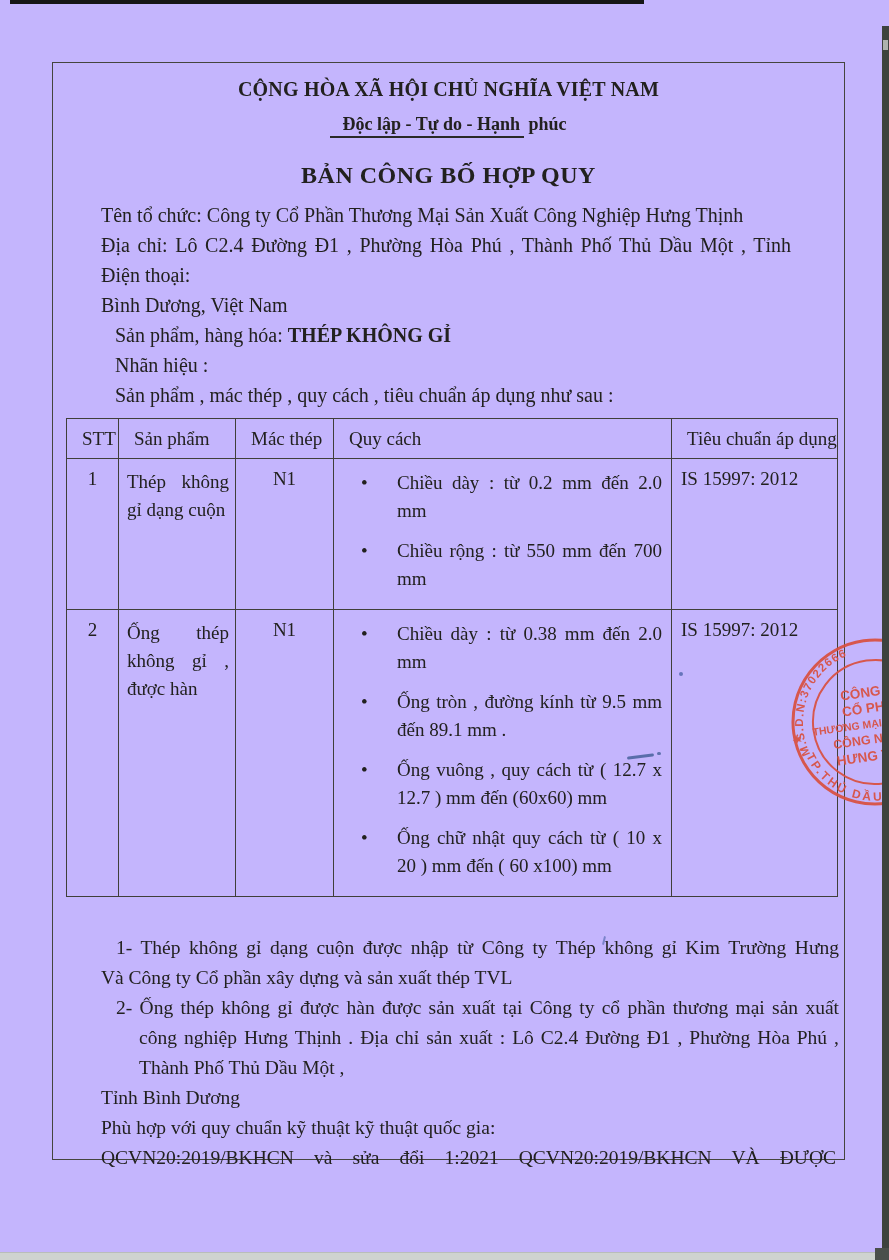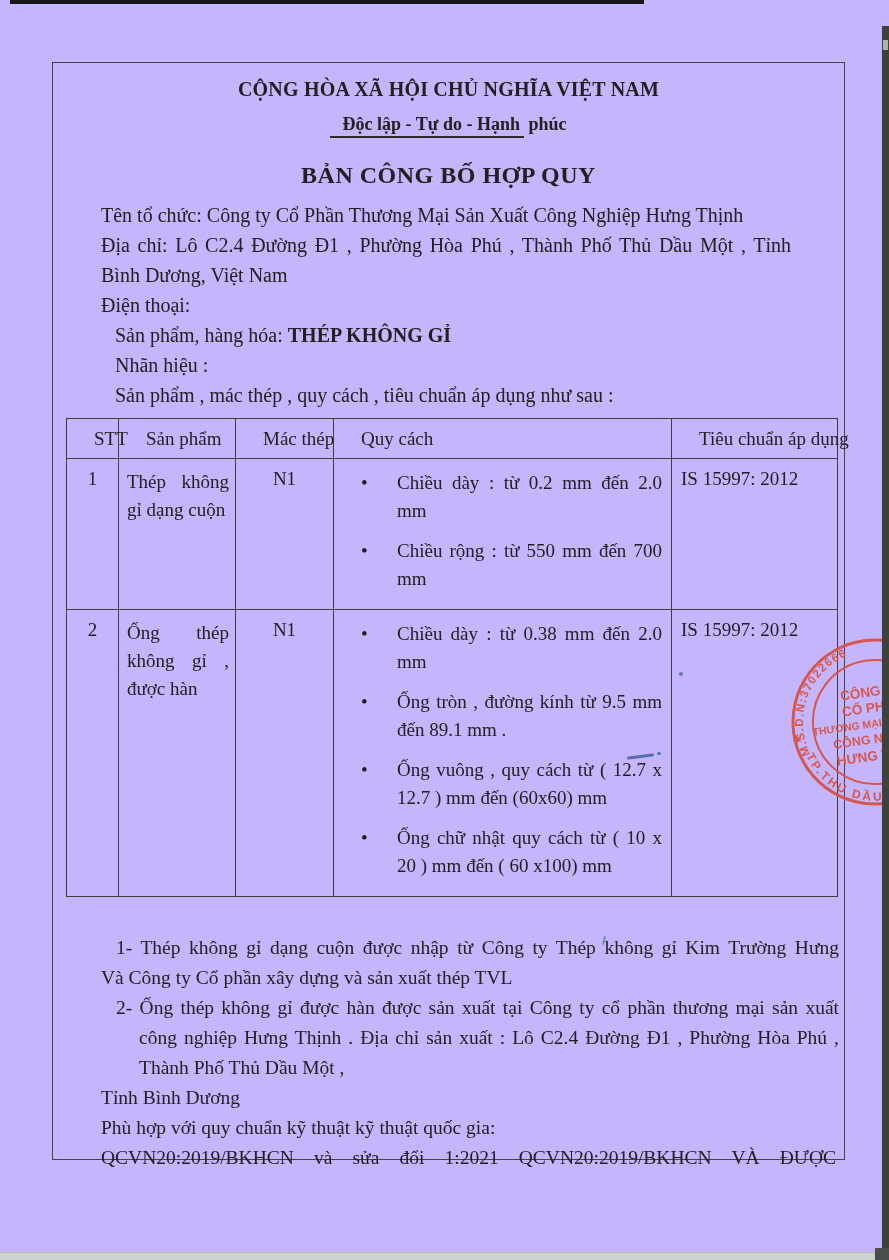--- a/index.html
+++ b/index.html
@@ -34,21 +34,21 @@
   .indent { margin-left:14px !important; }
   .fline  { white-space:nowrap; text-align:justify; text-align-last:justify; }
   .addr1  { width:690px; }
   .bold   { font-weight:bold; }
 
   table.spec {
     border-collapse:collapse; table-layout:fixed;
     margin:8px 0 0 13px; width:771px; font-size:19px;
   }
   table.spec th, table.spec td { border:1.5px solid #403f39; vertical-align:top; box-sizing:border-box; }
-  table.spec th { font-weight:normal; text-align:left; padding:0 4px 0 27px; height:40px; vertical-align:middle; white-space:nowrap; font-size:19px; }
+  table.spec th { font-weight:normal; text-align:left; padding:0 4px 0 15px; height:40px; vertical-align:middle; white-space:nowrap; font-size:19px; }
   th.c-stt { text-align:center; padding-left:0; }
   th.c-std { padding-left:8px; font-size:18.5px; }
   td.stt   { text-align:center; padding-top:9px; }
   td.product { padding:9px 6px 0 8px; text-align:justify; text-align-last:left; line-height:28px; }
   td.grade { text-align:center; padding-top:9px; }
   td.specs { padding:10px 4px 4px 0; }
   td.standard { padding:9px 4px 0 9px; }
   tr.r1 { height:97px; } tr.r2 { height:242px; }
   ul.speclist { list-style:none; margin:0; padding:0; }
   ul.speclist li { display:flex; align-items:flex-start; margin:0 0 12px 0; padding-left:27px; }
@@ -86,22 +86,22 @@
 
     <div class="doc-header">
       <div class="nat-title">CỘNG HÒA XÃ HỘI CHỦ NGHĨA VIỆT NAM</div>
       <div class="motto"><span class="u">Độc lập - Tự do - Hạnh</span><span> phúc</span></div>
       <div class="doc-title">BẢN CÔNG BỐ HỢP QUY</div>
     </div>
 
     <div class="info">
       <div>Tên tổ chức: Công ty Cổ Phần Thương Mại Sản Xuất Công Nghiệp Hưng Thịnh</div>
       <div class="fline addr1">Địa chỉ: Lô C2.4 Đường Đ1 , Phường Hòa Phú , Thành Phố Thủ Dầu Một , Tỉnh</div>
+      <div>Điện thoại:</div>
       <div>Bình Dương, Việt Nam</div>
-      <div>Điện thoại:</div>
       <div class="indent"><span>Sản phẩm, hàng hóa: </span><span class="bold">THÉP KHÔNG GỈ</span></div>
       <div class="indent">Nhãn hiệu :</div>
       <div class="indent">Sản phẩm , mác thép , quy cách , tiêu chuẩn áp dụng như sau :</div>
     </div>
 
     <table class="spec">
       <colgroup>
         <col style="width:52px">
           <col style="width:117px">
           <col style="width:98px">

